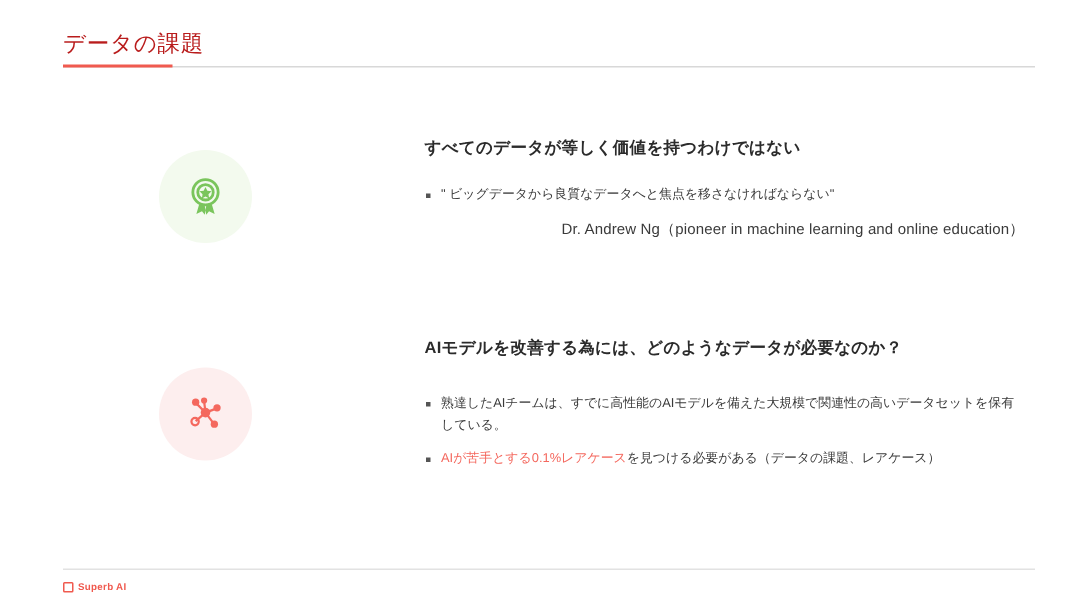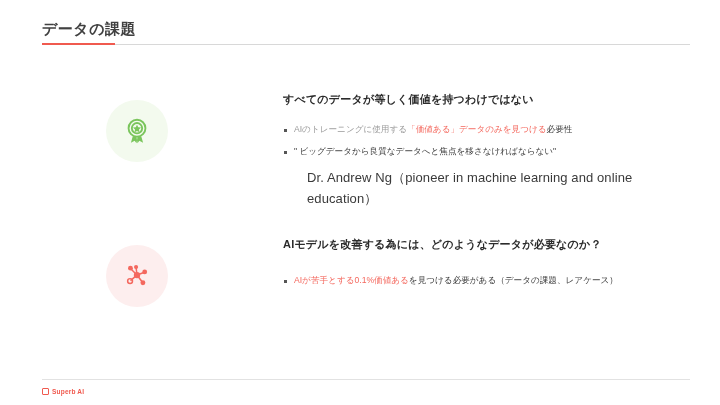--- a/index.html
+++ b/index.html
@@ -6,21 +6,21 @@
   body{
     width:720px;height:405px;background:#ffffff;overflow:hidden;
     font-family:"Liberation Sans","DejaVu Sans",sans-serif;
     color:#333333;position:relative;
   }
   .slide{position:absolute;inset:0;}
 
   
   .page-title{
     position:absolute;left:42px;top:20px;
-    font-size:15px;font-weight:bold;letter-spacing:.5px;color:#404040;
+    font-size:15px;font-weight:normal;letter-spacing:.5px;color:#b91c1c;
     white-space:nowrap;
   }
   .title-rule{
     position:absolute;left:42px;top:44px;width:648px;height:1px;background:#d8d8d8;
   }
   .title-accent{
     position:absolute;left:42px;top:43px;width:73px;height:2px;background:#f05a4f;
   }
 
   
@@ -35,36 +35,37 @@
   .sec-1 .icon-badge{top:8px;background:#f3faee;}
   .sec-2 .icon-badge{top:20px;background:#fdeeee;}
   .icon-badge svg{display:block;}
 
   .sec-body{position:absolute;left:283px;width:400px;}
 
   .sec-heading{
     font-size:11px;font-weight:bold;color:#2b2b2b;letter-spacing:.2px;
     margin:0 0 16px 0;line-height:1.3;
   }
-  .sec-2 .sec-heading{margin-bottom:22px;margin-top:12px;}
+  .sec-2 .sec-heading{margin-bottom:22px;}
 
   ul.bullets{list-style:none;margin:0;padding:0;}
   ul.bullets li{
     position:relative;padding-left:11px;margin-bottom:7px;
     font-size:8.6px;line-height:1.75;color:#3a3a3a;
   }
   ul.bullets li:before{
     content:"";position:absolute;left:1px;top:7px;
     width:2.5px;height:2.5px;background:#555;border-radius:0;
   }
   .faint{color:#9a9a9a;}
   .accent{color:#f4685e;}
   .quote-note{
-    font-size:13px;color:#3a3a3a;margin:9px 0 0 24px;line-height:1.6;
+    font-size:10px;color:#3a3a3a;margin:9px 0 0 24px;line-height:1.6;
     letter-spacing:.1px;
+    text-align:right;
   }
 
   
   .footer-rule{position:absolute;left:42px;top:379px;width:648px;height:1px;background:#e2e2e2;}
   .footer-logo{
     position:absolute;left:42px;top:388px;display:flex;align-items:center;gap:3px;
     font-size:6.5px;font-weight:bold;color:#f05a4f;letter-spacing:.2px;
   }
   .logo-mark{
     width:5px;height:5px;border:1px solid #f05a4f;display:inline-block;border-radius:1px;
@@ -87,23 +88,20 @@
           <circle cx="16" cy="13" r="5.5"></circle>
         </g>
         <path d="M16 9.2l1.3 2.7 3 .4-2.2 2.1.5 3-2.6-1.4-2.6 1.4.5-3-2.2-2.1 3-.4z" fill="#7ac55c"></path>
         <path d="M11.5 21.5l-2 7 4-2 2 2.5 1-6.5zM20.5 21.5l2 7-4-2-2 2.5-1-6.5z" fill="#7ac55c"></path>
       </svg>
     </div>
     <div class="sec-body">
       <div class="sec-heading">すべてのデータが等しく価値を持つわけではない</div>
       <ul class="bullets">
         <li>
-          <span class="faint">AIのトレーニングに使用する</span><span class="accent">「価値ある」データのみを見つける</span><span>必要性</span>
-        </li>
-        <li>
           <span>" ビッグデータから良質なデータへと焦点を移さなければならない"</span>
         </li>
       </ul>
       <div class="quote-note">Dr. Andrew Ng（pioneer in machine learning and online education）</div>
     </div>
   </div>
 
   <div class="section sec-2">
     <div class="icon-badge">
       <svg width="30" height="30" viewBox="0 0 32 32" aria-hidden="true">
@@ -121,21 +119,24 @@
           <circle cx="24.2" cy="11.6" r="2.6"></circle>
           <circle cx="22.3" cy="23.2" r="2.6"></circle>
         </g>
         <circle cx="8.6" cy="21.4" r="2.6" fill="none" stroke="#f4685e" stroke-width="1.6"></circle>
       </svg>
     </div>
     <div class="sec-body">
       <div class="sec-heading">AIモデルを改善する為には、どのようなデータが必要なのか？</div>
       <ul class="bullets">
         <li>
-          <span class="accent">AIが苦手とする0.1%価値ある</span><span>を見つける必要がある（データの課題、レアケース）</span>
+          <span>熟達したAIチームは、すでに高性能のAIモデルを備えた大規模で関連性の高いデータセットを保有している。</span>
+        </li>
+        <li>
+          <span class="accent">AIが苦手とする0.1%レアケース</span><span>を見つける必要がある（データの課題、レアケース）</span>
         </li>
       </ul>
     </div>
   </div>
 
   <div class="footer-rule"></div>
   <div class="footer-logo">
     <span class="logo-mark"></span>
     <span>Superb AI</span>
   </div>

